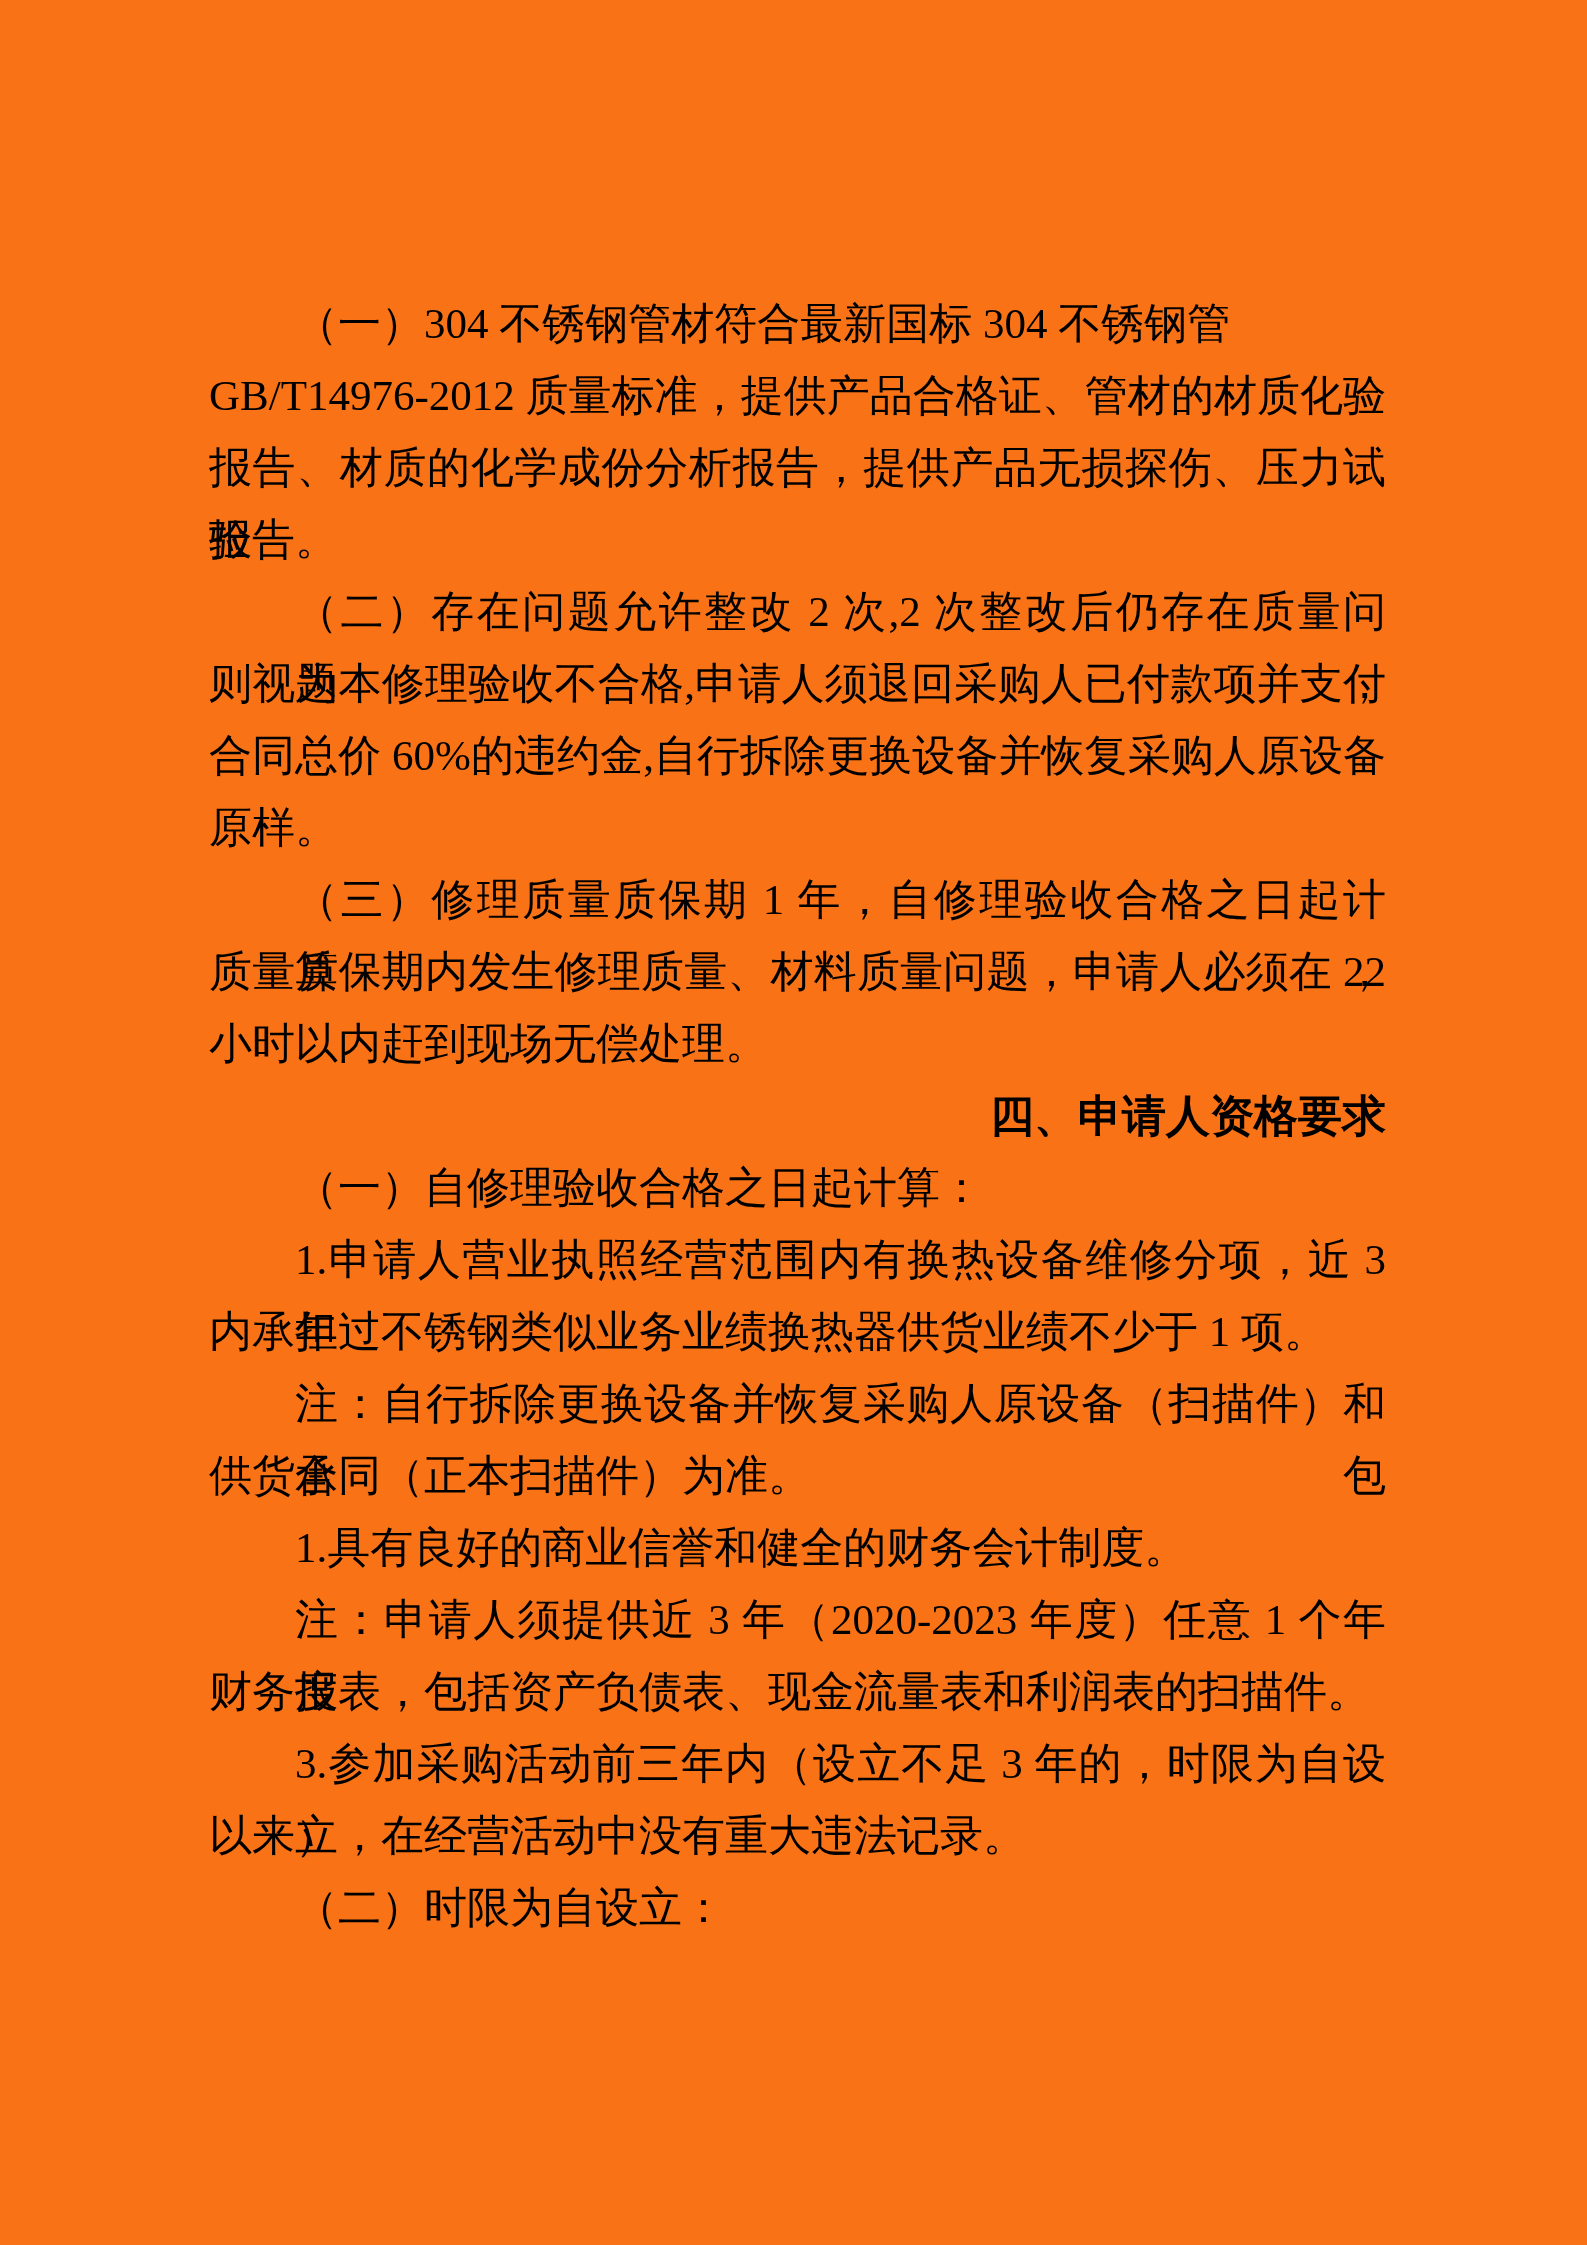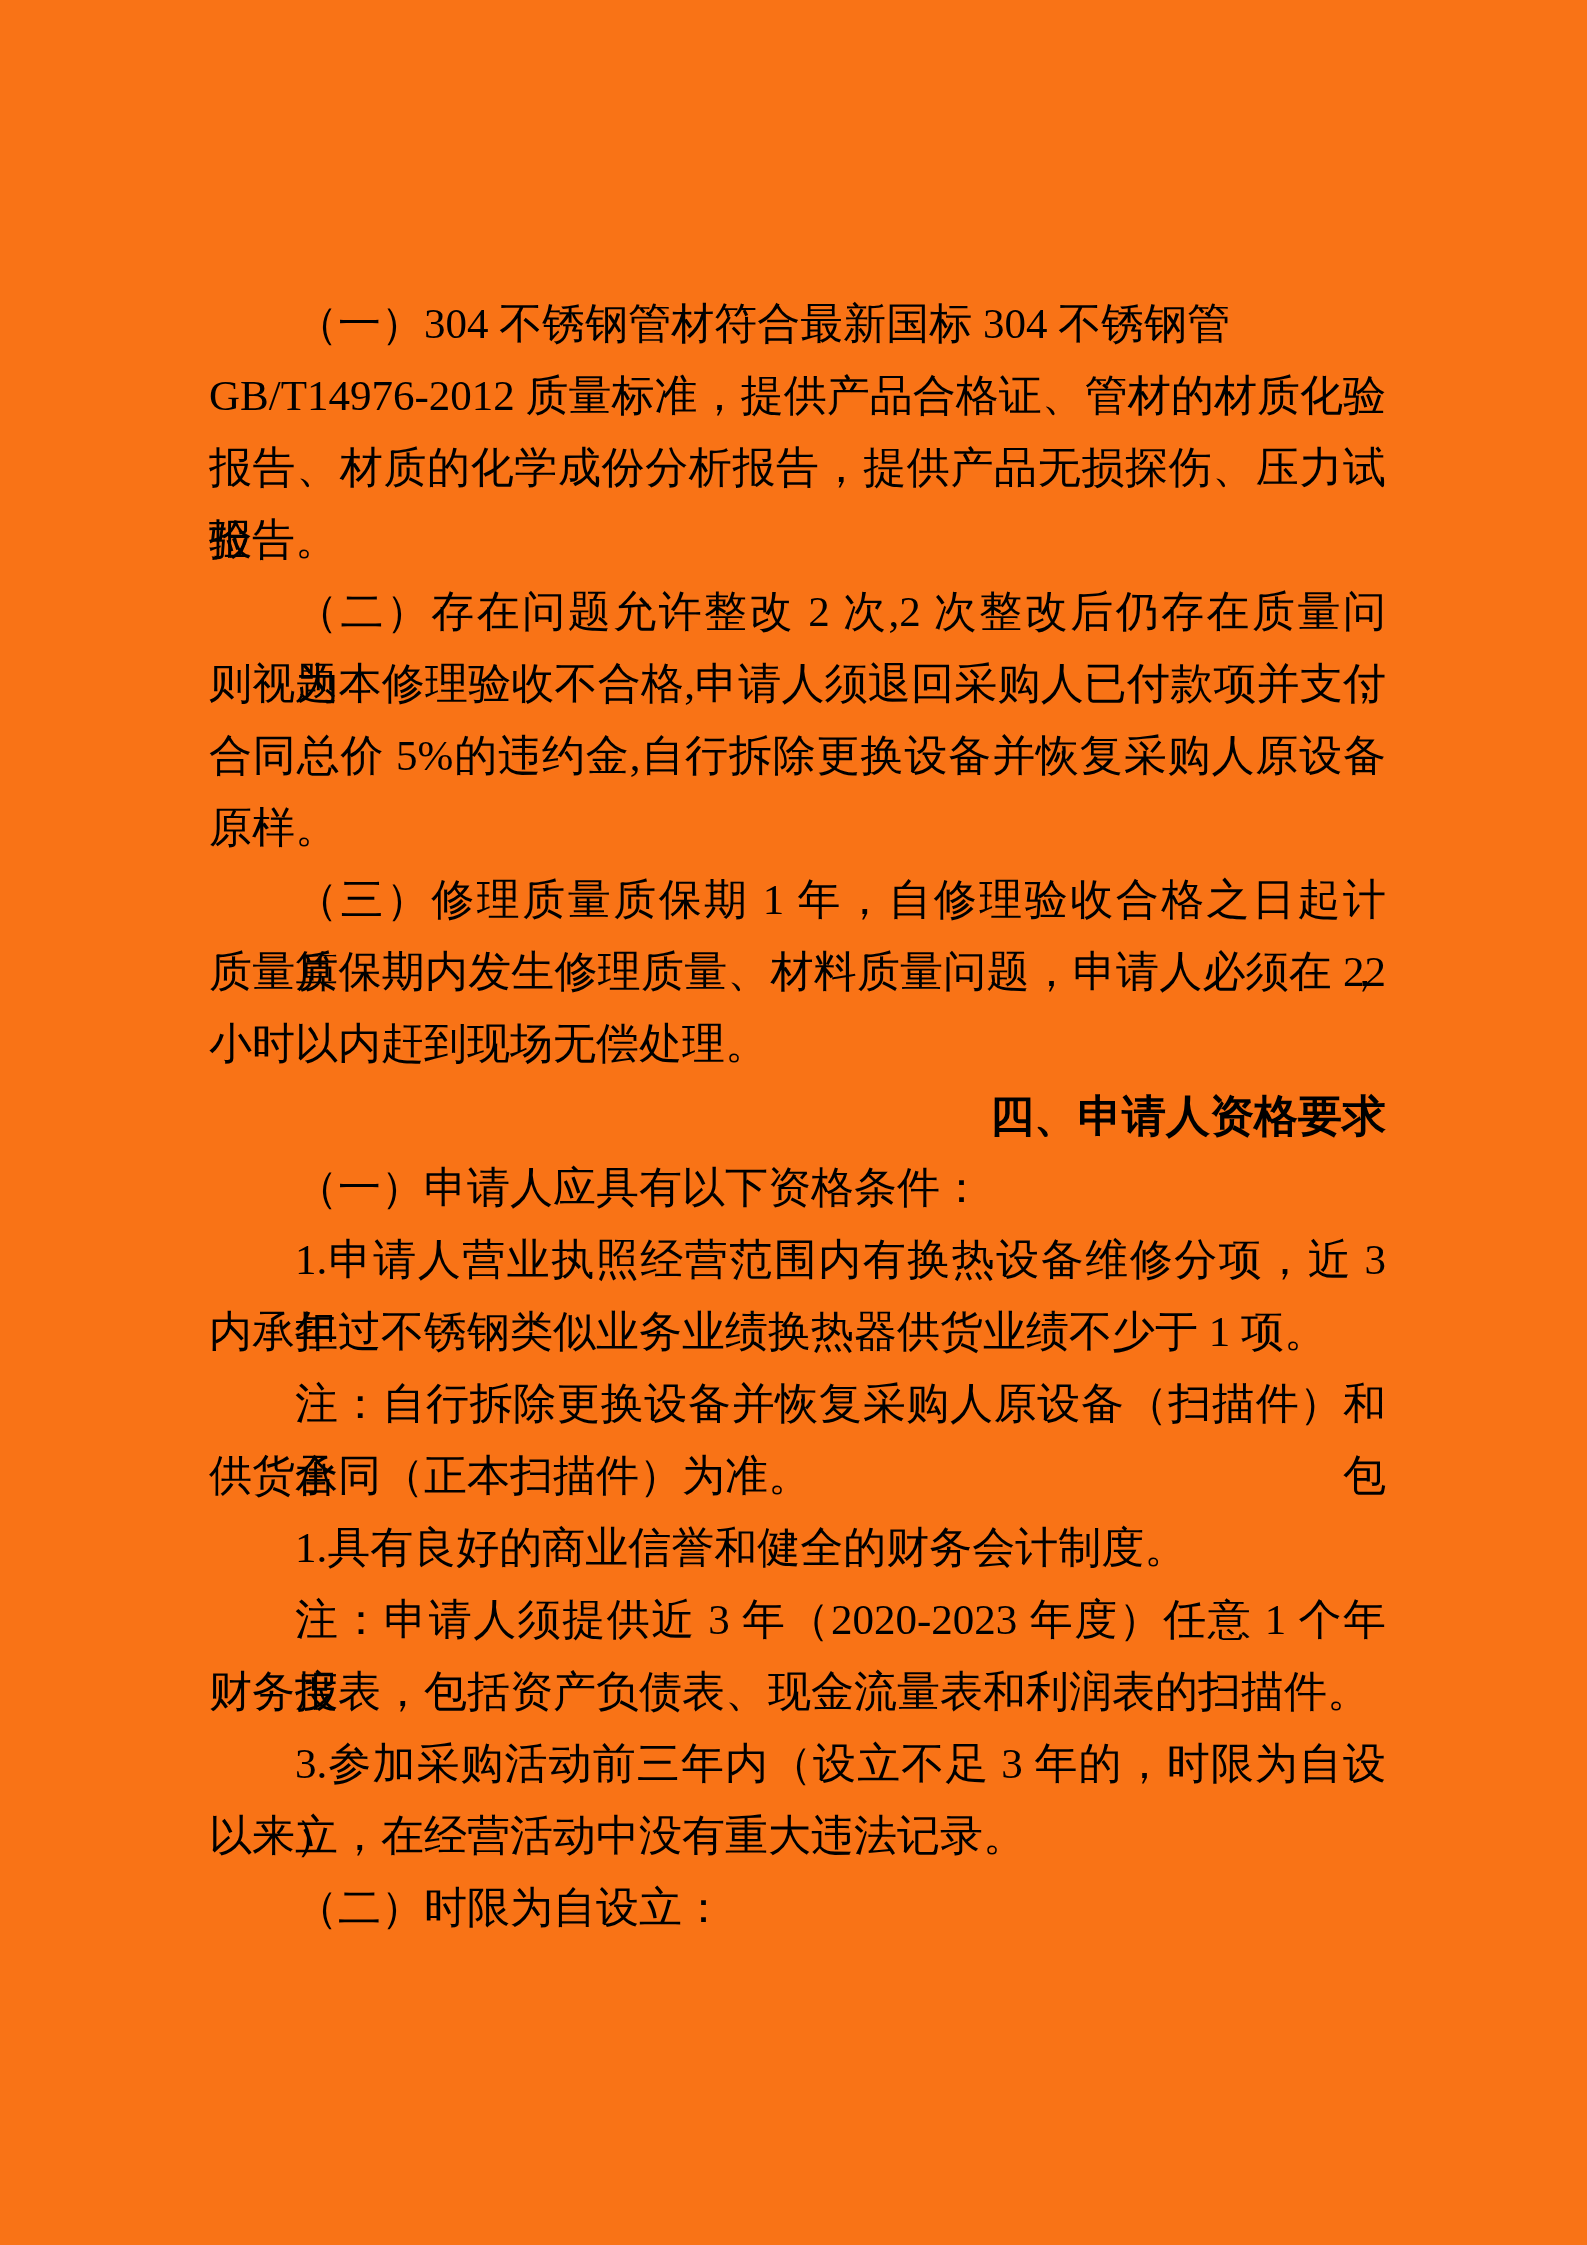--- a/index.html
+++ b/index.html
@@ -54,27 +54,27 @@
 <body>
 
 <div class="page">
   <div class="doc">
       <div class="line indent">（一）304 不锈钢管材符合最新国标 304 不锈钢管</div>
       <div class="line justify">GB/T14976-2012 质量标准，提供产品合格证、管材的材质化验</div>
       <div class="line justify">报告、材质的化学成份分析报告，提供产品无损探伤、压力试验</div>
       <div class="line">报告。</div>
       <div class="line indent justify">（二）存在问题允许整改 2 次,2 次整改后仍存在质量问题，</div>
       <div class="line justify">则视为本修理验收不合格,申请人须退回采购人已付款项并支付</div>
-      <div class="line justify">合同总价 5%的违约金,自行拆除更换设备并恢复采购人原设备</div>
+      <div class="line justify">合同总价 60%的违约金,自行拆除更换设备并恢复采购人原设备</div>
       <div class="line">原样。</div>
       <div class="line indent justify">（三）修理质量质保期 1 年，自修理验收合格之日起计算，</div>
       <div class="line justify">质量质保期内发生修理质量、材料质量问题，申请人必须在 22</div>
       <div class="line">小时以内赶到现场无偿处理。</div>
       <div class="line indent heading">四、申请人资格要求</div>
-      <div class="line indent">（一）申请人应具有以下资格条件：</div>
+      <div class="line indent">（一）自修理验收合格之日起计算：</div>
       <div class="line indent justify">1.申请人营业执照经营范围内有换热设备维修分项，近 3 年</div>
       <div class="line">内承担过不锈钢类似业务业绩换热器供货业绩不少于 1 项。</div>
       <div class="line indent justify">注：自行拆除更换设备并恢复采购人原设备（扫描件）和承包</div>
       <div class="line">供货合同（正本扫描件）为准。</div>
       <div class="line indent">1.具有良好的商业信誉和健全的财务会计制度。</div>
       <div class="line indent justify">注：申请人须提供近 3 年（2020-2023 年度）任意 1 个年度</div>
       <div class="line">财务报表，包括资产负债表、现金流量表和利润表的扫描件。</div>
       <div class="line indent justify">3.参加采购活动前三年内（设立不足 3 年的，时限为自设立</div>
       <div class="line">以来），在经营活动中没有重大违法记录。</div>
       <div class="line indent">（二）时限为自设立：</div>

